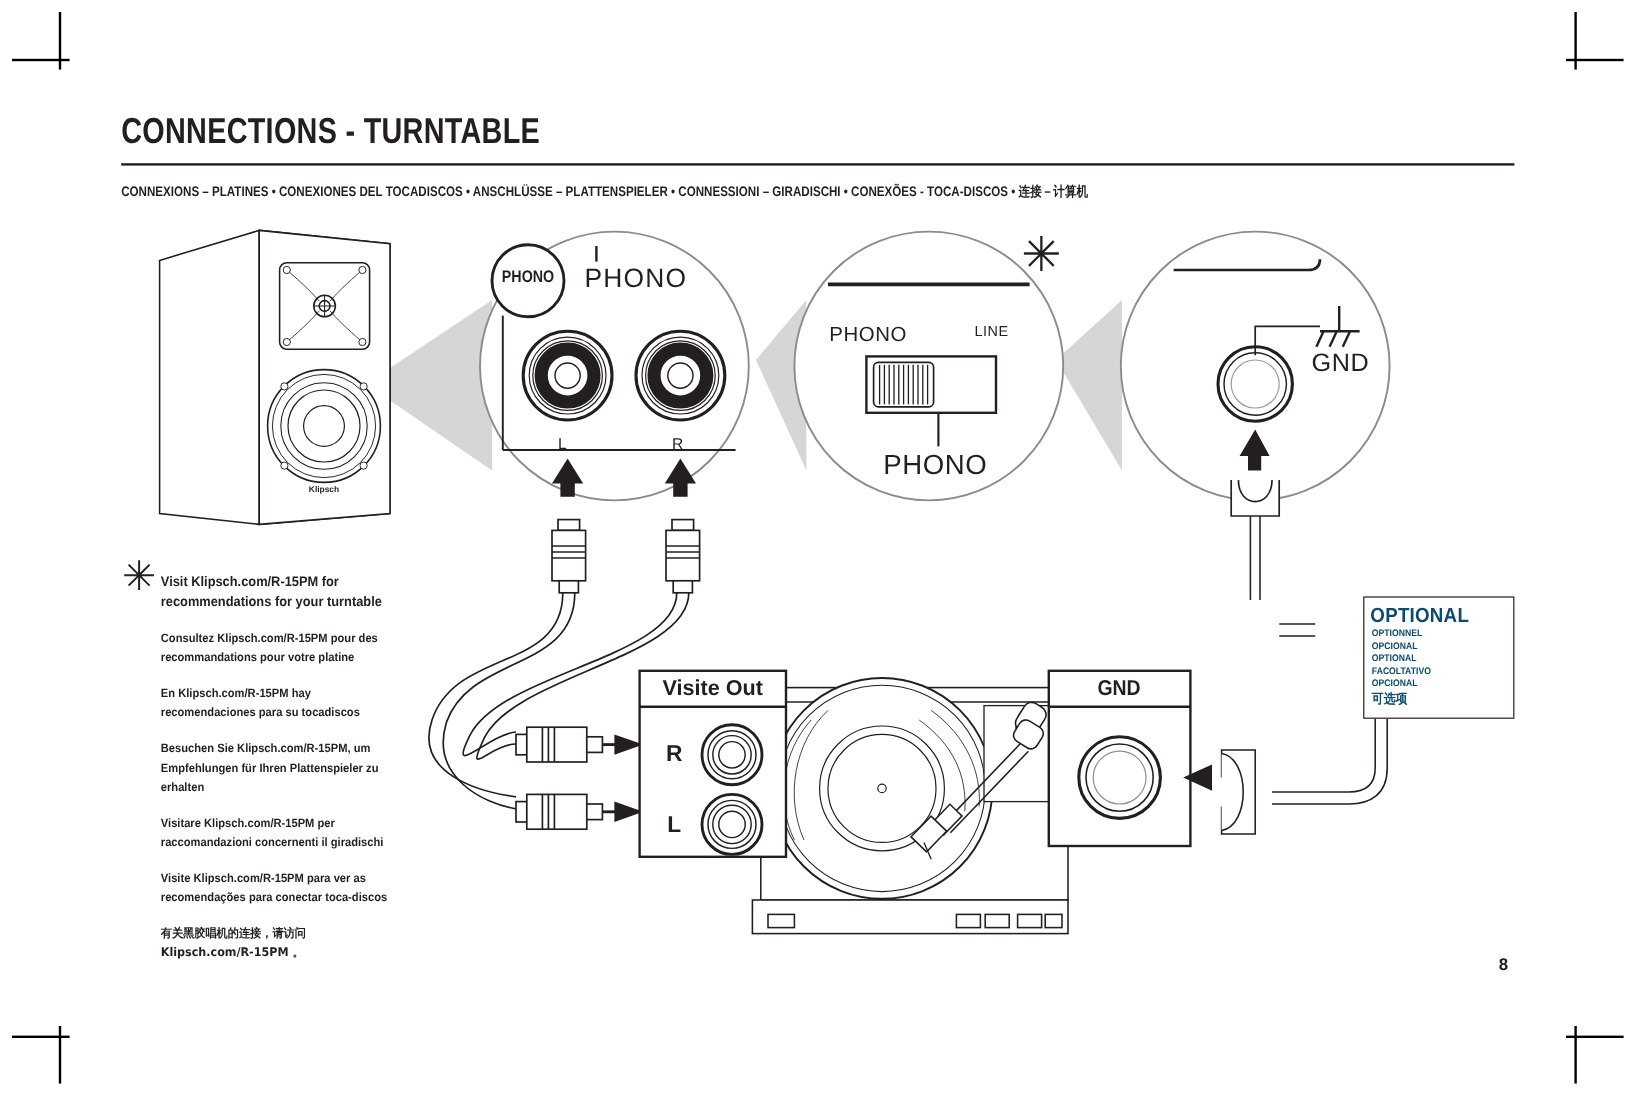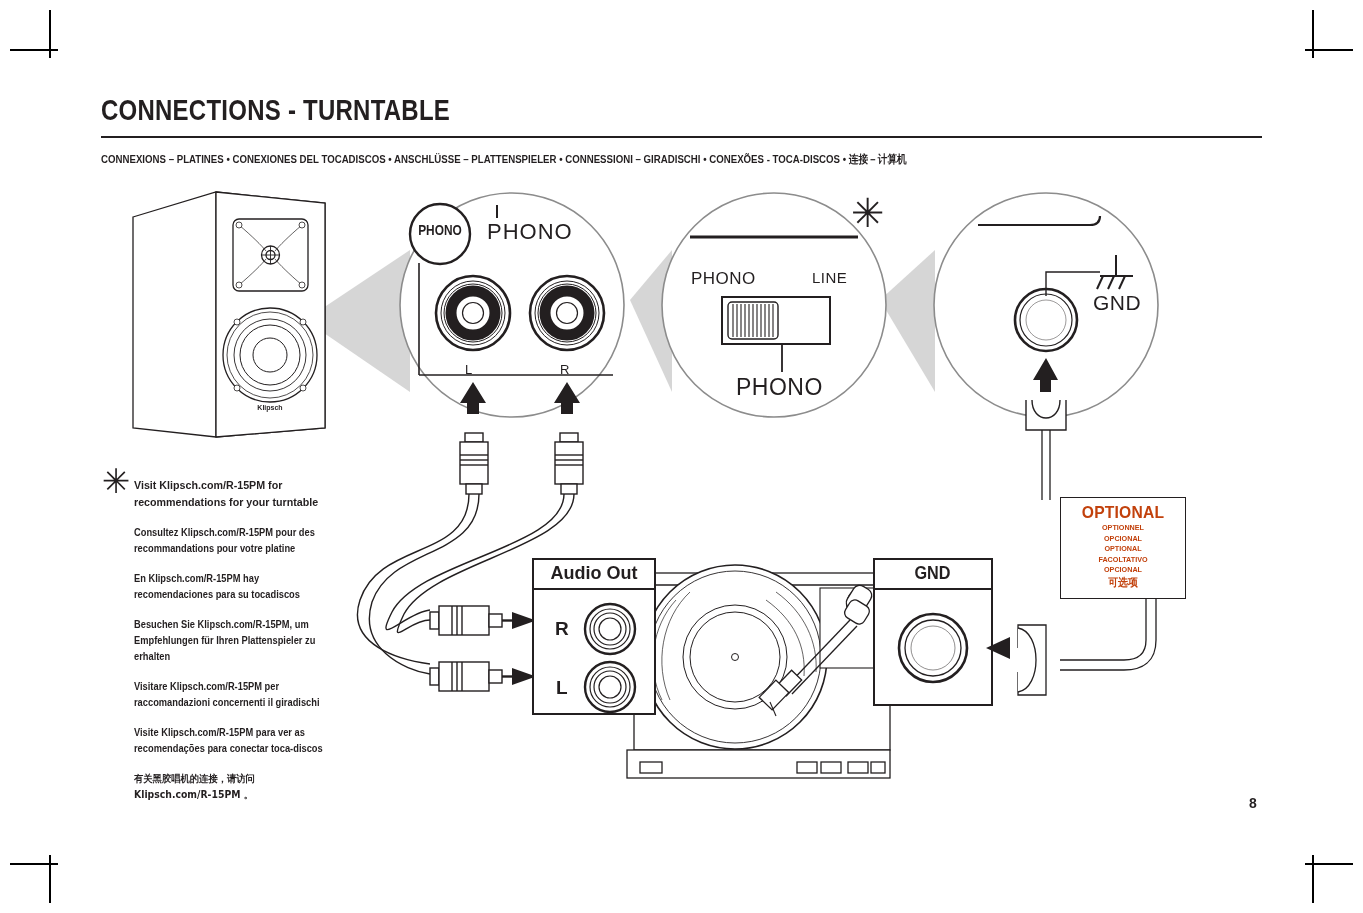--- a/index.html
+++ b/index.html
@@ -68,42 +68,42 @@
   .lab-phono-badge{
     left:414px;top:222px;width:52px;text-align:center;
     font-size:14px;font-weight:bold;transform:scaleX(0.85);
     transform-origin:center center;
   }
   .lab-phono-big{left:487px;top:219px;font-size:22px;letter-spacing:1px;}
   .lab-L{left:465px;top:362px;font-size:13px;}
   .lab-R{left:560px;top:362px;font-size:13px;}
 
   .lab-sw-phono{left:691px;top:269px;font-size:17px;letter-spacing:0.5px;}
-  .lab-sw-line{left:812px;top:269px;font-size:15px;letter-spacing:0.5px;}
+  .lab-sw-line{left:812px;top:269px;font-size:12px;letter-spacing:0.5px;}
   .lab-sw-sel{left:736px;top:374px;font-size:23px;letter-spacing:0.5px;}
 
   .lab-gnd-call{left:1093px;top:291px;font-size:21px;letter-spacing:0.5px;}
 
   .lab-audioout{
     left:534px;top:563px;width:120px;text-align:center;
     font-size:18px;font-weight:bold;
   }
   .lab-ao-R{left:555px;top:618px;font-size:19px;font-weight:bold;}
   .lab-ao-L{left:556px;top:677px;font-size:19px;font-weight:bold;}
   .lab-gnd-panel{
     left:875px;top:563px;width:115px;text-align:center;
     font-size:18px;font-weight:bold;transform:scaleX(0.9);
     transform-origin:center center;
   }
 
   
   .optbox{
-    position:absolute;left:1060px;top:497px;width:124px;height:100px;
+    position:absolute;left:1136px;top:497px;width:124px;height:100px;
     border:1.5px solid #231f20;background:#fff;
-    text-align:center;color:#c2410c;
+    text-align:left;color:#0c4a6e;
   }
   .opt-main{font-size:17px;font-weight:bold;margin-top:5px;letter-spacing:0.2px;
     transform:scaleX(0.92);transform-origin:center center;}
   .opt-line{font-size:8px;font-weight:bold;line-height:10.5px;
     transform:scaleX(0.9);transform-origin:center center;}
   .opt-line.cjkline{font-family:"DejaVu Sans", sans-serif;font-size:11px;line-height:14px;}
 </style>
 </head>
 <body>
 
@@ -379,21 +379,21 @@
   <div class="lab lab-L">L</div>
   <div class="lab lab-R">R</div>
 
   <div class="lab lab-sw-phono">PHONO</div>
   <div class="lab lab-sw-line">LINE</div>
   <div class="lab lab-sw-sel">PHONO</div>
   <div class="lab" style="left:851px;top:193px;font-size:40px;font-weight:bold;font-family:'DejaVu Sans',sans-serif;line-height:40px;">✳</div>
 
   <div class="lab lab-gnd-call">GND</div>
 
-  <div class="lab lab-audioout">Audio Out</div>
+  <div class="lab lab-audioout">Visite Out</div>
   <div class="lab lab-ao-R">R</div>
   <div class="lab lab-ao-L">L</div>
   <div class="lab lab-gnd-panel">GND</div>
 
   <div class="optbox">
     <div class="opt-main">OPTIONAL</div>
     <div class="opt-line">OPTIONNEL</div>
     <div class="opt-line">OPCIONAL</div>
     <div class="opt-line">OPTIONAL</div>
     <div class="opt-line">FACOLTATIVO</div>

